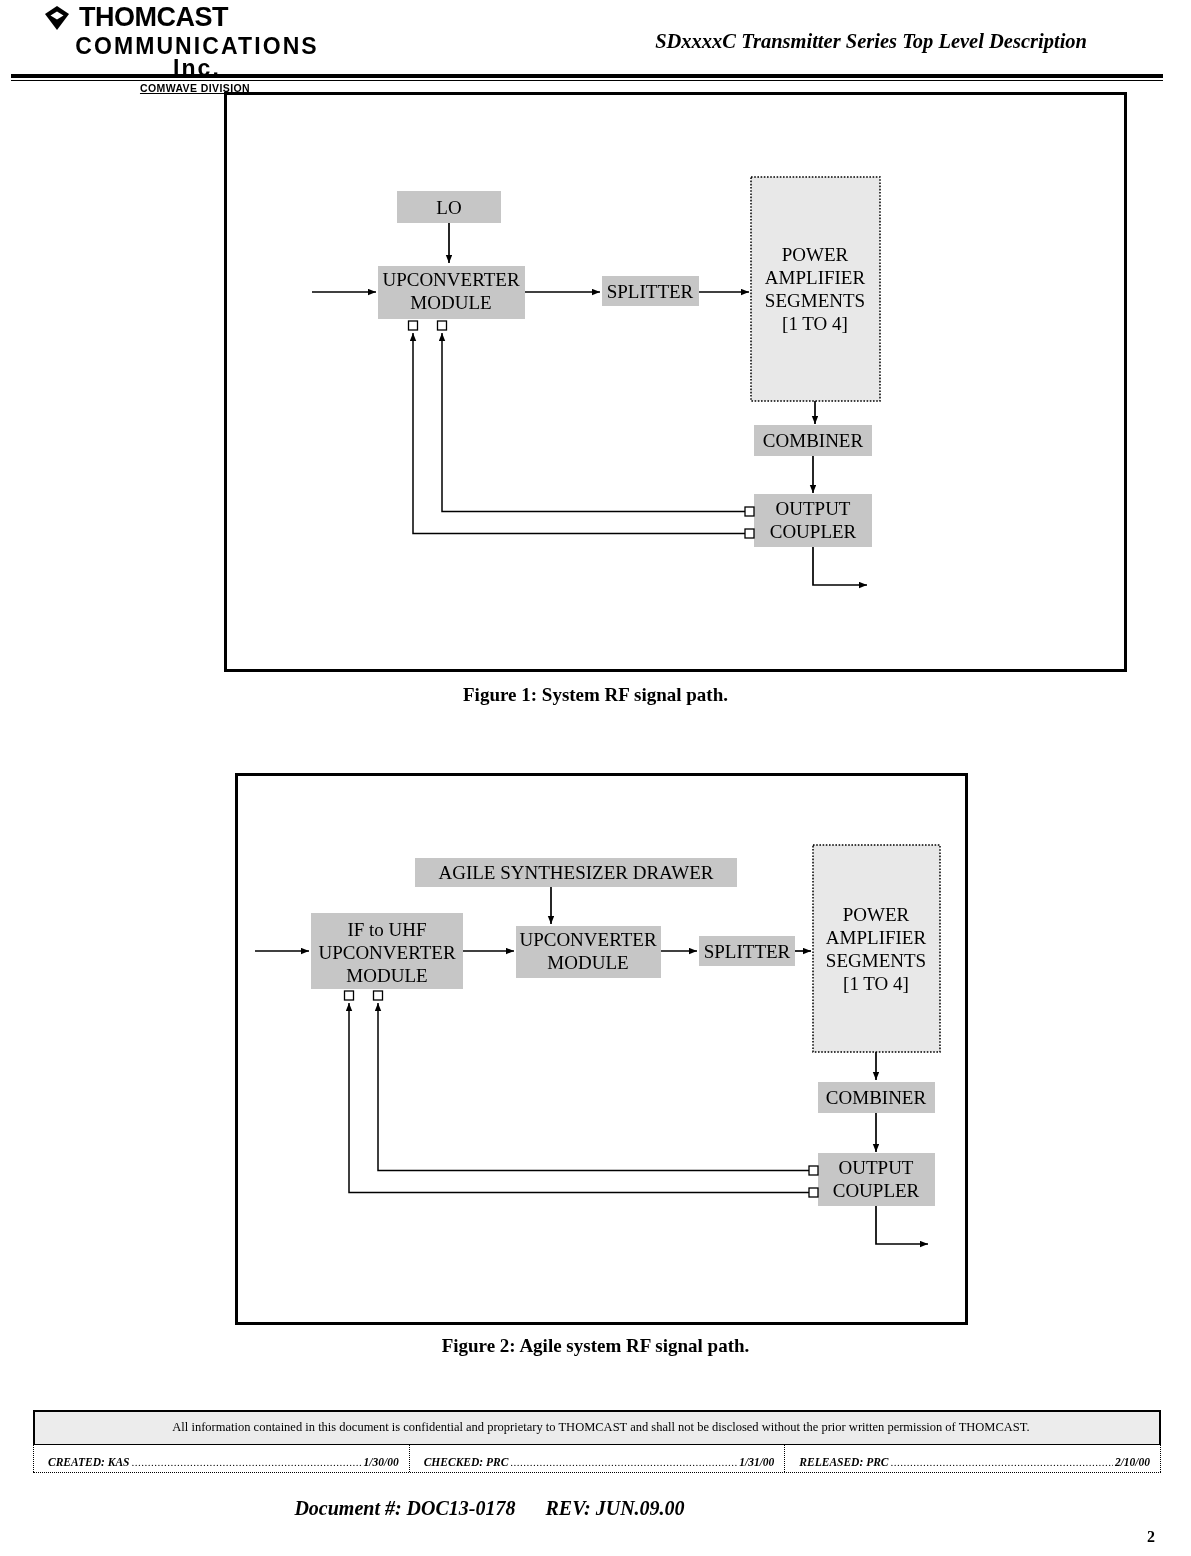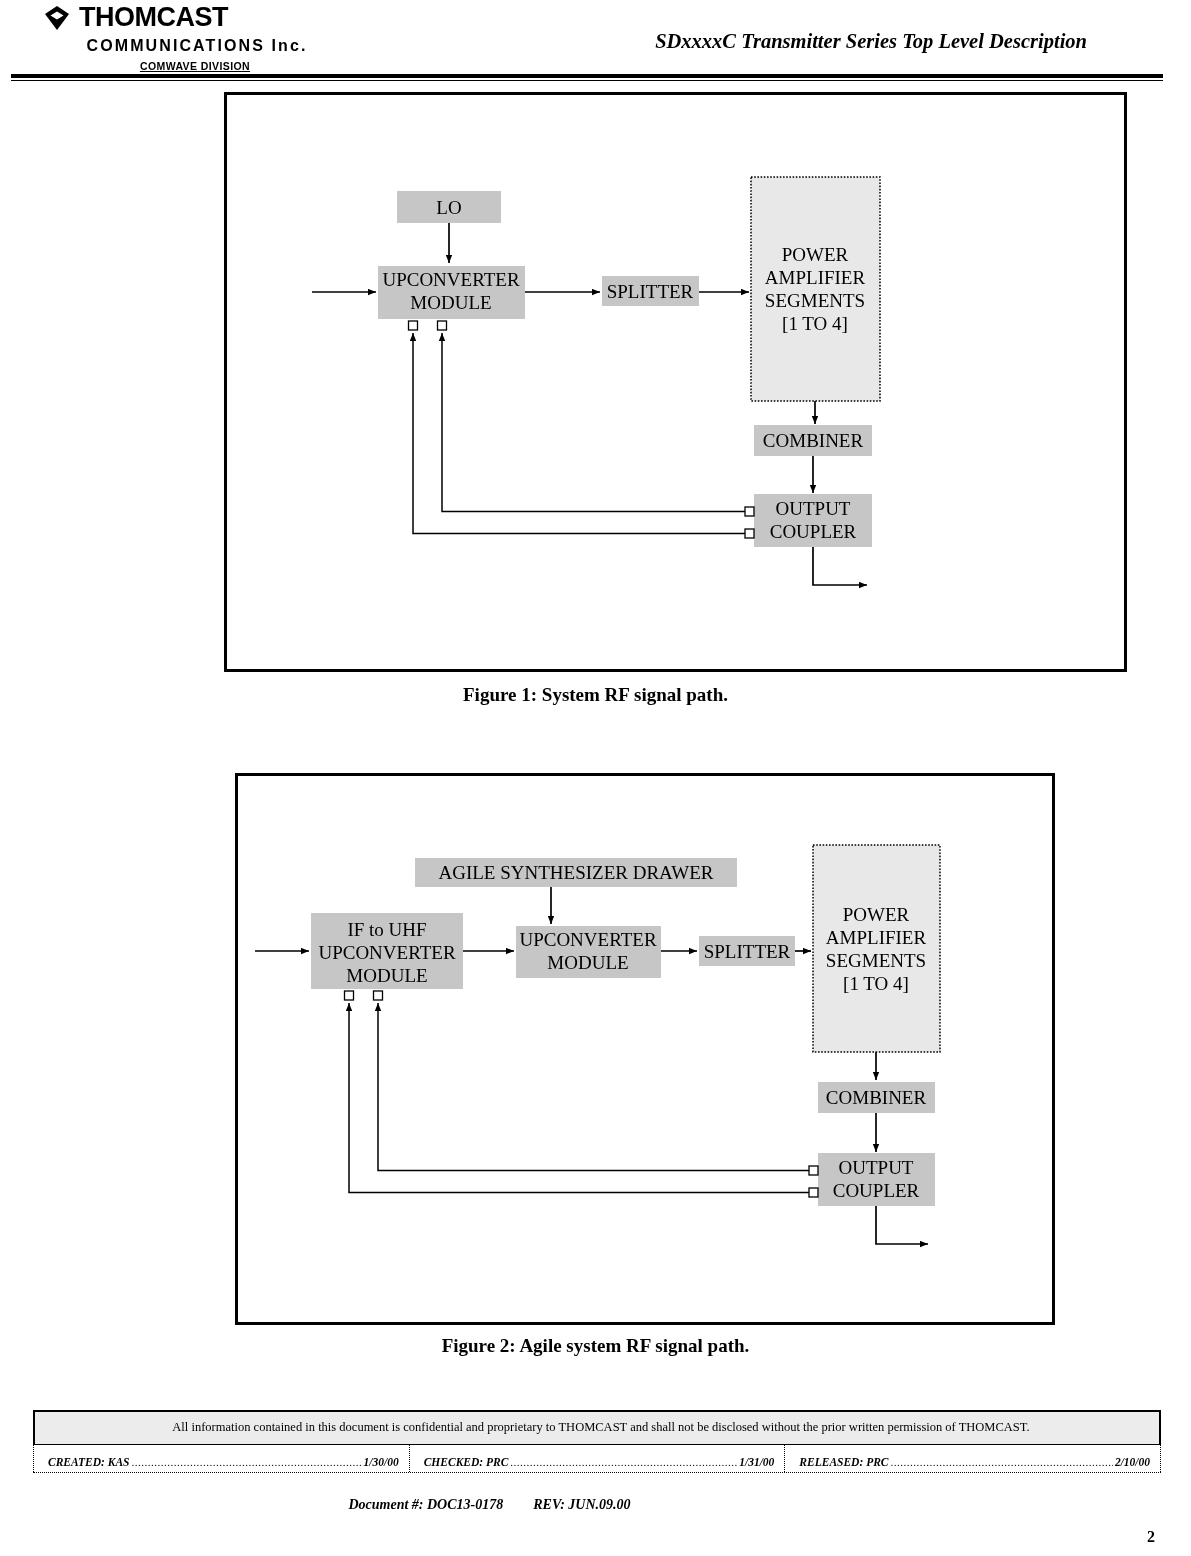--- a/index.html
+++ b/index.html
@@ -47,21 +47,21 @@
     font-family: "Liberation Sans", "DejaVu Sans", sans-serif;
     font-weight: bold;
     font-size: 27px;
     letter-spacing: -0.5px;
     line-height: 27px;
     color: #000;
   }
   .logo-comms {
     font-family: "Liberation Sans", "DejaVu Sans", sans-serif;
     font-weight: bold;
-    font-size: 16px;
+    font-size: 23px;
     letter-spacing: 2.1px;
     line-height: 22px;
     margin-top: 4px;
     padding-left: 22px;
     color: #000;
   }
   .logo-division {
     font-family: "Liberation Sans", "DejaVu Sans", sans-serif;
     font-weight: bold;
     font-size: 10.5px;
@@ -99,21 +99,21 @@
   }
 
   
   .figure-frame {
     position: absolute;
     border: 3px solid #000;
     background: #fff;
     box-sizing: border-box;
   }
   #figure1-frame { left: 224px; top: 92px; width: 903px; height: 580px; }
-  #figure2-frame { left: 235px; top: 773px; width: 820px; height: 552px; }
+  #figure2-frame { left: 235px; top: 773px; width: 733px; height: 552px; }
 
   .fig-svg { display: block; }
 
   .figure-caption {
     position: absolute;
     width: 1191px;
     left: 0;
     text-align: center;
     font-size: 19px;
     font-weight: bold;
@@ -177,21 +177,21 @@
     margin: 0 2px;
   }
   .signoff-date { flex: 0 0 auto; }
 
   #docline {
     position: absolute;
     left: 0;
     top: 1497px;
     width: 979px;
     text-align: center;
-    font-size: 14px;
+    font-size: 20px;
     font-weight: bold;
     font-style: italic;
   }
   #docline .docnum { margin-right: 30px; }
   #page-number {
     position: absolute;
     right: 36px;
     top: 1528px;
     font-size: 16px;
     font-weight: bold;

